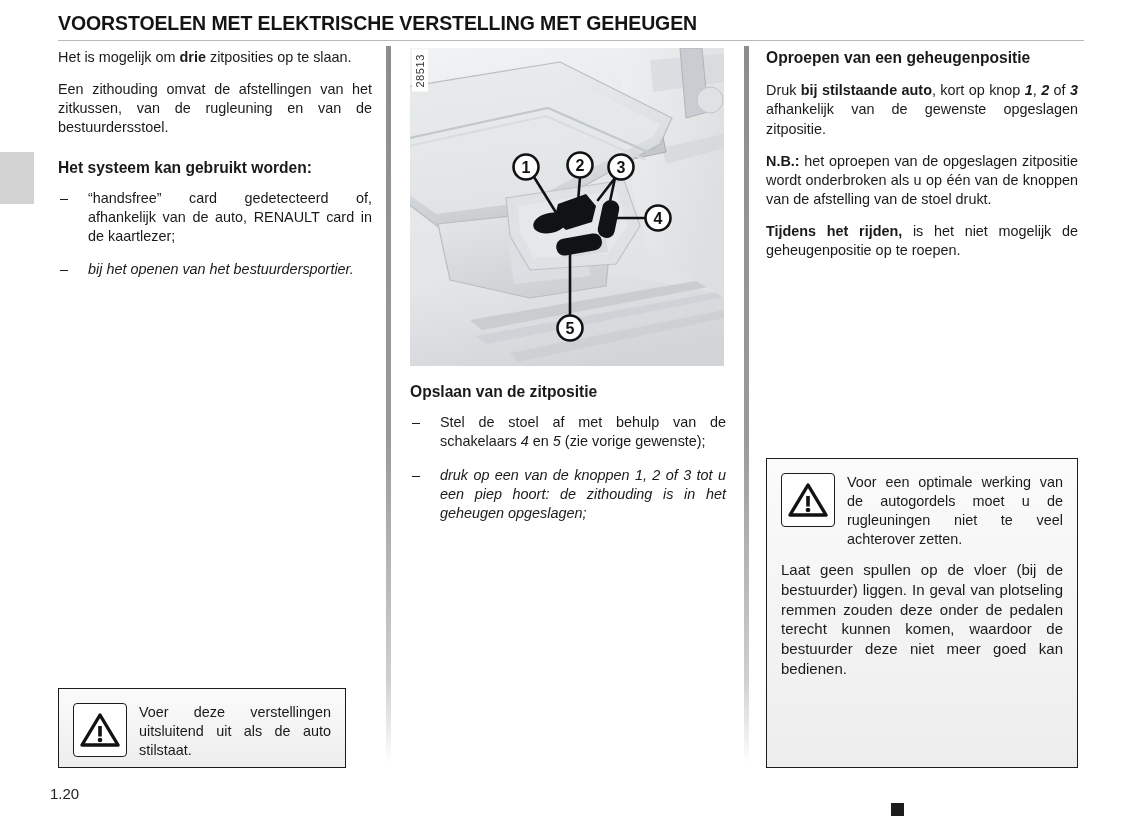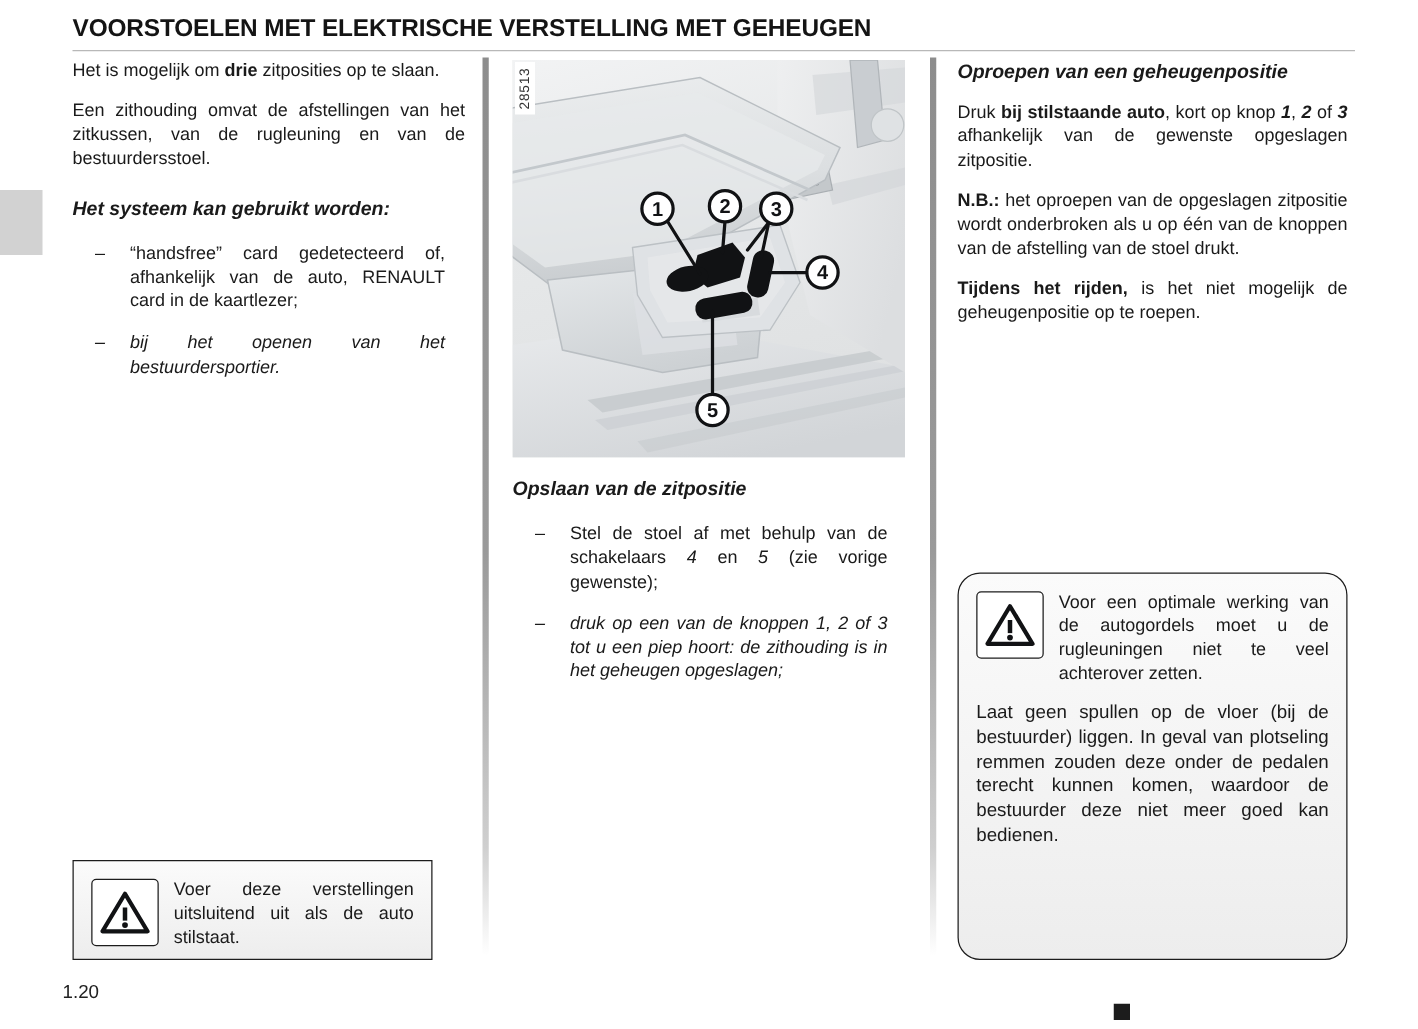--- a/index.html
+++ b/index.html
@@ -77,25 +77,24 @@
     hyphens: none;
   }
   .para b, .para strong { font-weight: bold; }
   .para i, .para em { font-style: italic; font-weight: bold; }
 
   h2.sub {
     margin: 0 0 11px 0;
     font-size: 15.6px;
     font-weight: bold;
     line-height: 1.3;
-    font-style: italic;
-  }
-
-  
-  .dash-list { margin: 16px; padding: 0; list-style: none; }
+  }
+
+  
+  .dash-list { margin: 0; padding: 0; list-style: none; }
   .dash-item {
     position: relative;
     padding-left: 30px;
     margin-bottom: 14px;
     font-size: 14.4px;
     line-height: 1.33;
     text-align: justify;
   }
   .dash-item::before {
     content: "\2013";
@@ -162,21 +161,21 @@
   .warn-text p { margin: 0 0 11px 0; }
   .warn-text p:last-child { margin-bottom: 0; }
   .warn-body-extra {
     padding: 0 14px 14px 14px;
     font-size: 15px;
     line-height: 1.33;
     text-align: justify;
   }
 
   #warn-left  { left: 58px;  top: 688px; width: 288px; height: 80px; }
-  #warn-right { left: 766px; top: 458px; width: 312px; height: 310px; border-radius: 18px; }
+  #warn-right { left: 766px; top: 458px; width: 312px; height: 310px; }
 
   
   .folio {
     position: absolute;
     left: 50px;
     top: 785px;
     font-size: 15px;
     color: #222;
   }
   .end-marker {

